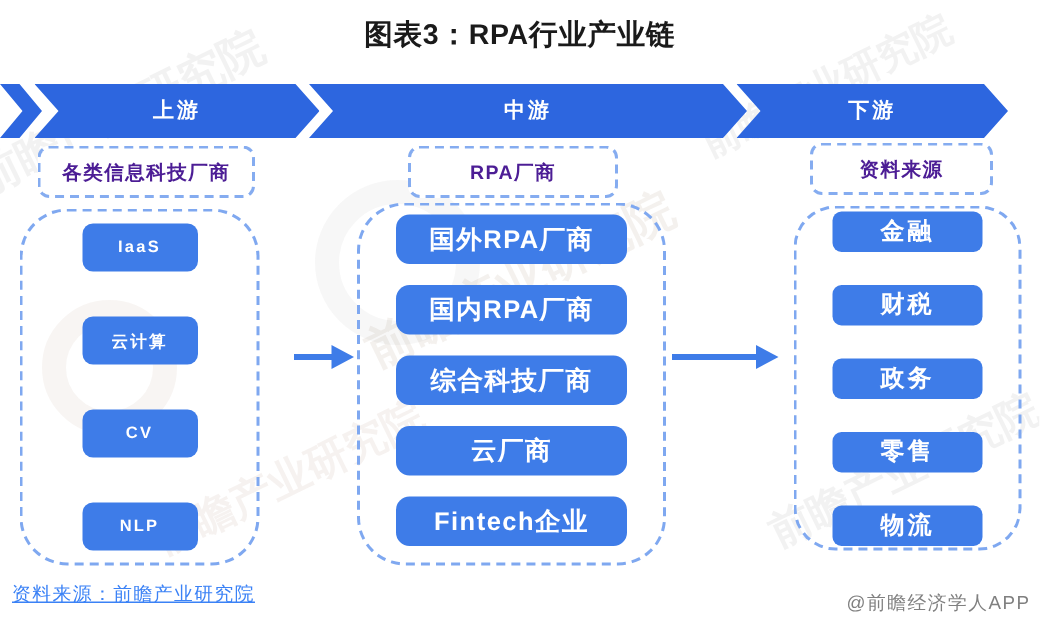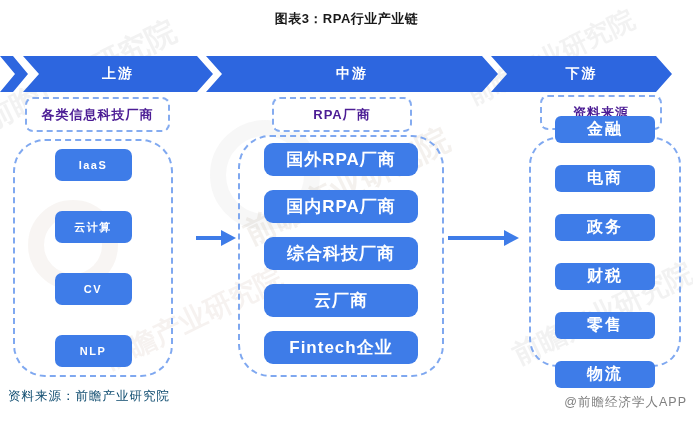--- a/index.html
+++ b/index.html
@@ -5,21 +5,21 @@
   * { margin:0; padding:0; box-sizing:border-box; }
   html,body { background:#ffffff; }
   body { font-family:"Liberation Sans","DejaVu Sans",sans-serif; }
   #stage {
     position:relative; width:693px; height:423px; background:#ffffff;
     overflow:hidden;
   }
   
   .title {
     position:absolute; left:0; top:10px; width:100%;
-    text-align:center; font-size:13px; font-weight:bold; color:#1a1a1a;
+    text-align:center; font-size:19px; font-weight:bold; color:#1a1a1a;
     letter-spacing:.5px; z-index:2;
   }
   
   .banner { position:absolute; left:0; top:56px; width:672px; height:36px; z-index:2; }
   .banner .lead {
     position:absolute; left:0; top:0; width:28px; height:100%; background:#2d66df;
     clip-path:polygon(0 0, 13px 0, 100% 50%, 13px 100%, 0 100%, 15px 50%);
   }
   .seg {
     position:absolute; top:0; height:100%; background:#2d66df;
@@ -53,21 +53,21 @@
     font-weight:bold; flex:0 0 auto;
   }
   .group-left  .chip { width:77px;  height:32px; border-radius:7px;  font-size:11px; letter-spacing:1.5px; }
   .group-mid   .chip { width:154px; height:33px; border-radius:9px;  font-size:17px; letter-spacing:1px; }
   .group-right .chip { width:100px; height:27px; border-radius:6px;  font-size:16px; letter-spacing:2px; }
   
   .arrow { position:absolute; z-index:2; }
   .arrow1 { left:194px; top:228px; }
   .arrow2 { left:446px; top:228px; }
   
-  .source { position:absolute; left:8px; top:388px; font-size:12.5px; color:#0c4a6e; z-index:2; letter-spacing:1px; }
+  .source { position:absolute; left:8px; top:388px; font-size:12.5px; color:#3b82f6; z-index:2; letter-spacing:1px;text-decoration:underline; }
   .credit { position:absolute; right:6px; top:394px; font-size:12.5px; color:#808080; z-index:2; letter-spacing:1px; }
   
   .wm {
     position:absolute; z-index:1; color:rgba(130,130,130,0.10);
     font-weight:bold; transform:rotate(-26deg); white-space:nowrap; pointer-events:none;
   }
   .wm1 { left:-25px; top:55px;  font-size:30px; }
   .wm2 { left:235px; top:165px; font-size:32px; color:rgba(150,115,90,0.10); }
   .wm3 { left:460px; top:40px;  font-size:26px; }
   .wm4 { left:505px; top:295px; font-size:28px; }
@@ -138,25 +138,24 @@
 
       <div class="chip">云厂商</div>
 
       <div class="chip">Fintech企业</div>
     </div>
 
   <div class="group group-right">
 
       <div class="chip">金融</div>
 
-      <div class="chip">电商</div>
+
+      <div class="chip">财税</div>
 
       <div class="chip">政务</div>
-
-      <div class="chip">财税</div>
 
 
       <div class="chip">零售</div>
 
       <div class="chip">物流</div>
     </div>
 
   <svg class="arrow arrow1" width="42" height="20">
     <line x1="2" y1="10" x2="29" y2="10" stroke="#3e7ce8" stroke-width="4"></line>
     <polygon points="27,2 42,10 27,18" fill="#3e7ce8"></polygon>

